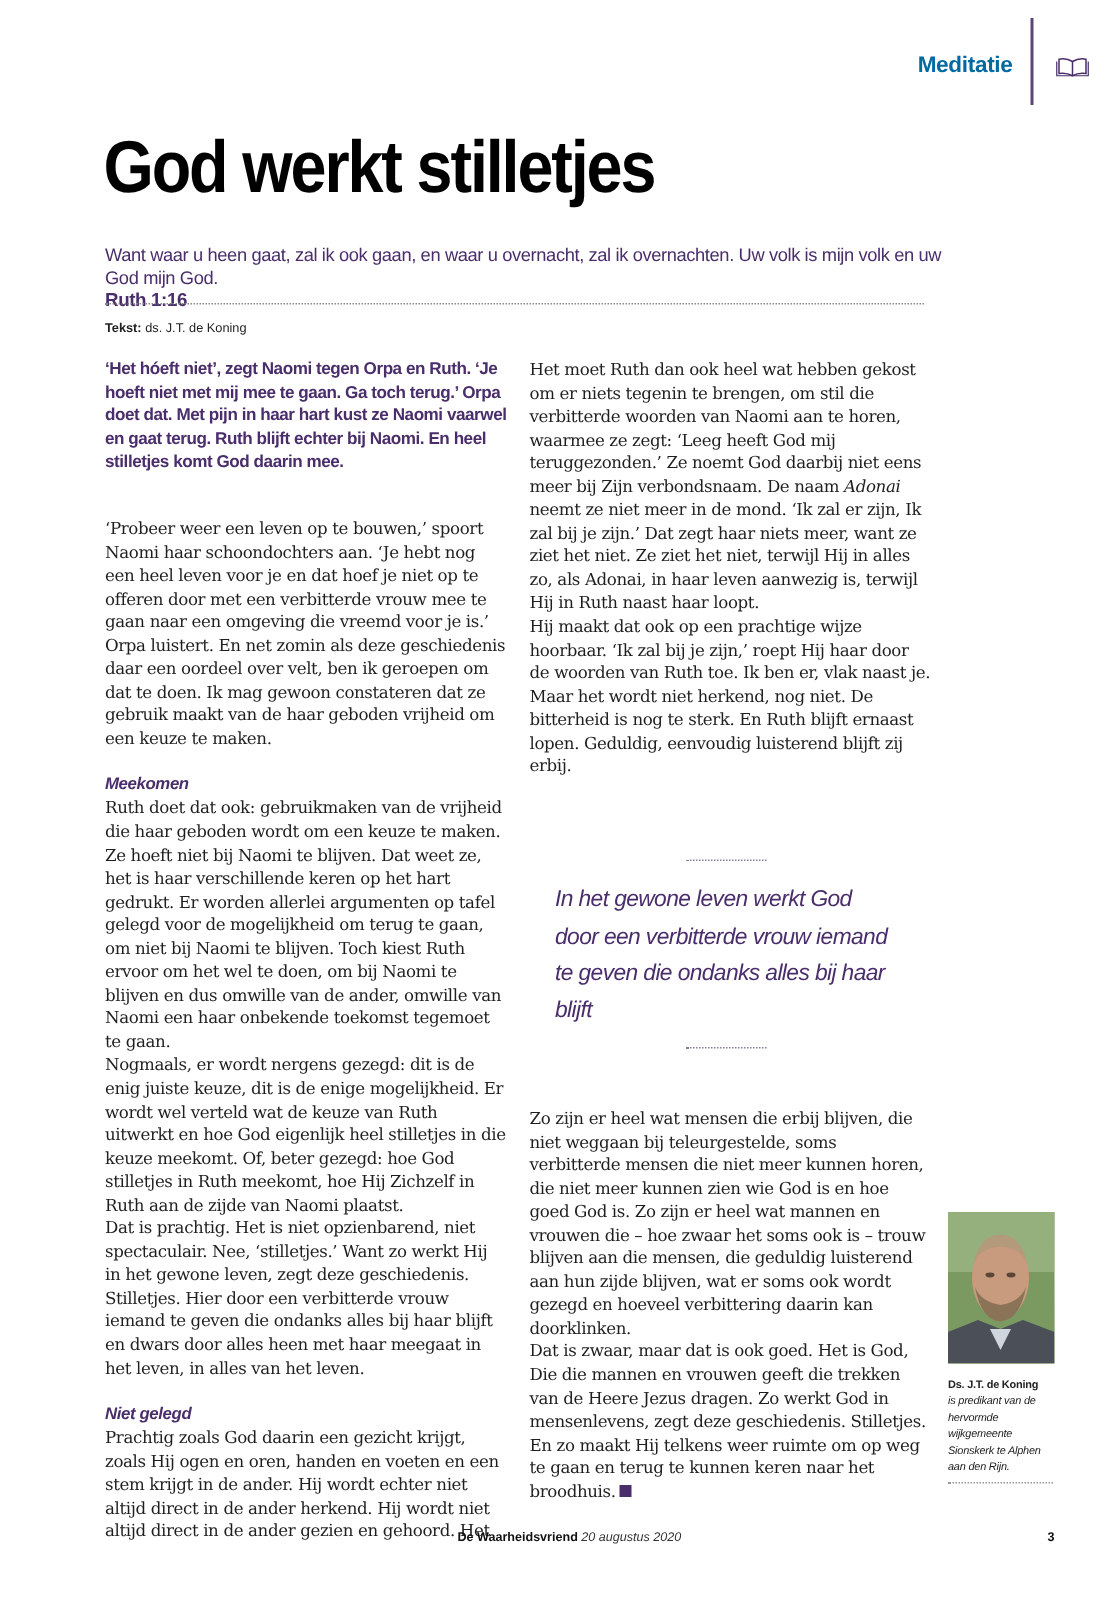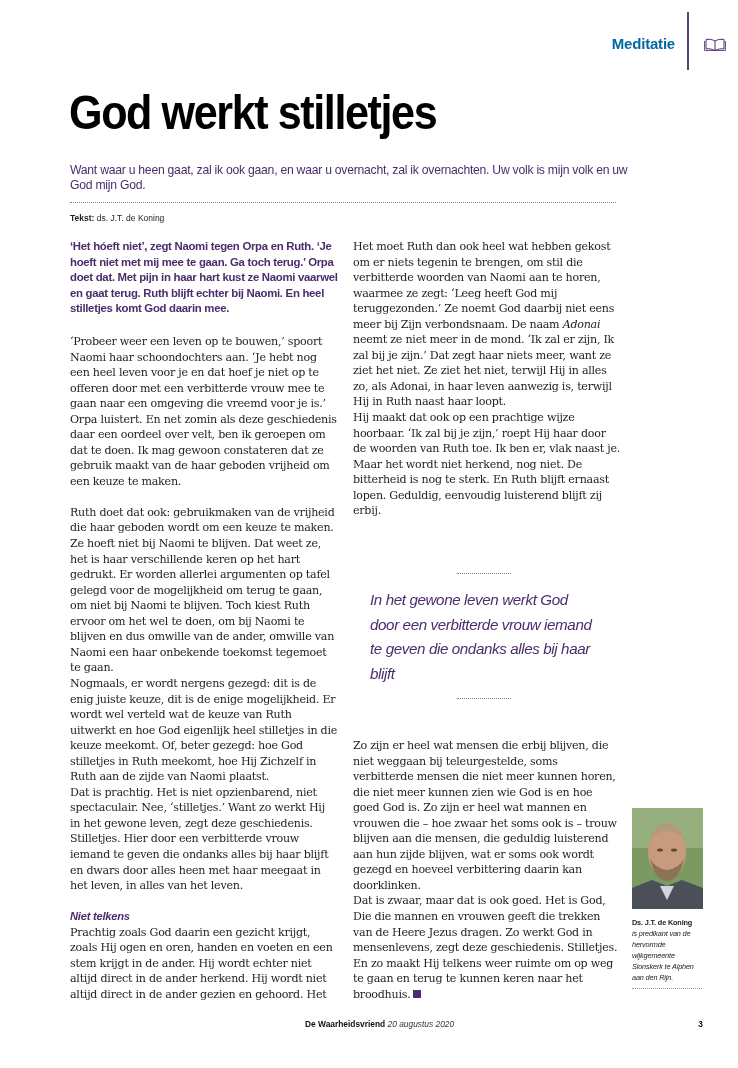--- a/index.html
+++ b/index.html
@@ -49,21 +49,21 @@
       position: absolute; top: 239px; width: 268px;
       font-size: 11.1px; line-height: 15.55px; color: #1e1e1e;
       letter-spacing: -0.25px;
     }
     .col-left { left: 70px; }
     .col-right { left: 353px; }
 
     .intro {
       font-family: "Liberation Sans", sans-serif; font-weight: bold;
       color: #4a2d6b; font-size: 11.4px; line-height: 15.6px; letter-spacing: -0.3px;
-      margin-bottom: 17px;
+      margin-bottom: 28px;
     }
     .para { margin: 0; }
     .gap { height: 15.5px; }
     .subhead {
       font-family: "Liberation Sans", sans-serif; font-weight: bold; font-style: italic;
       color: #4a2d6b; font-size: 11.2px; line-height: 15.5px;
     }
 
     .pullquote {
       position: absolute; left: 370px; top: 573px; width: 228px; 
@@ -119,38 +119,40 @@
     <path d="M11 3 C8 1.2 4.5 1 2 1.5 L2 11 C4.5 10.6 8 10.8 11 12.5 C14 10.8 17.5 10.6 20 11 L20 1.5 C17.5 1 14 1.2 11 3 Z" fill="none" stroke="#4a2d6b" stroke-width="1"></path>
     <line x1="11" y1="3" x2="11" y2="12.5" stroke="#4a2d6b" stroke-width="1"></line>
     <path d="M0.5 3 L0.5 12.5 L21.5 12.5 L21.5 3" fill="none" stroke="#4a2d6b" stroke-width="0.8"></path>
   </svg>
 </div>
 
 <h1 class="title">God werkt stilletjes</h1>
 
 <div class="verse">
   <span>Want waar u heen gaat, zal ik ook gaan, en waar u overnacht, zal ik overnachten. Uw volk is mijn volk en uw God mijn God.</span>
+  <span class="verse-ref">Ruth 1:16</span>
 </div>
 
 <div class="dotted-rule"></div>
 
 <div class="byline">
   <b>Tekst:</b>
   <span>ds. J.T. de Koning</span>
 </div>
 
 <div class="col col-left">
   <p class="intro">‘Het hóeft niet’, zegt Naomi tegen Orpa en Ruth. ‘Je hoeft niet met mij mee te gaan. Ga toch terug.’ Orpa doet dat. Met pijn in haar hart kust ze Naomi vaarwel en gaat terug. Ruth blijft echter bij Naomi. En heel stilletjes komt God daarin mee.</p>
   <p class="para">‘Probeer weer een leven op te bouwen,’ spoort Naomi haar schoondochters aan. ‘Je hebt nog een heel leven voor je en dat hoef je niet op te offeren door met een verbitterde vrouw mee te gaan naar een omgeving die vreemd voor je is.’ Orpa luistert. En net zomin als deze geschiedenis daar een oordeel over velt, ben ik geroepen om dat te doen. Ik mag gewoon constateren dat ze gebruik maakt van de haar geboden vrijheid om een keuze te maken.</p>
   <div class="gap"></div>
+  <div class="subhead">Meekomen</div>
   <p class="para">Ruth doet dat ook: gebruikmaken van de vrijheid die haar geboden wordt om een keuze te maken. Ze hoeft niet bij Naomi te blijven. Dat weet ze, het is haar verschillende keren op het hart gedrukt. Er worden allerlei argumenten op tafel gelegd voor de mogelijkheid om terug te gaan, om niet bij Naomi te blijven. Toch kiest Ruth ervoor om het wel te doen, om bij Naomi te blijven en dus omwille van de ander, omwille van Naomi een haar onbekende toekomst tegemoet te gaan.</p>
   <p class="para">Nogmaals, er wordt nergens gezegd: dit is de enig juiste keuze, dit is de enige mogelijkheid. Er wordt wel verteld wat de keuze van Ruth uitwerkt en hoe God eigenlijk heel stilletjes in die keuze meekomt. Of, beter gezegd: hoe God stilletjes in Ruth meekomt, hoe Hij Zichzelf in Ruth aan de zijde van Naomi plaatst.</p>
   <p class="para">Dat is prachtig. Het is niet opzienbarend, niet spectaculair. Nee, ‘stilletjes.’ Want zo werkt Hij in het gewone leven, zegt deze geschiedenis. Stilletjes. Hier door een verbitterde vrouw iemand te geven die ondanks alles bij haar blijft en dwars door alles heen met haar meegaat in het leven, in alles van het leven.</p>
   <div class="gap"></div>
-  <div class="subhead">Niet telkens</div>
+  <div class="subhead">Niet gelegd</div>
   <p class="para" id="p5" style="height: 78px; overflow: hidden;">Prachtig zoals God daarin een gezicht krijgt, zoals Hij ogen en oren, handen en voeten en een stem krijgt in de ander. Hij wordt echter niet altijd direct in de ander herkend. Hij wordt niet altijd direct in de ander gezien en gehoord. Het verdriet en de ver-</p>
 </div>
 
 <div class="col col-right">
   <p class="para"><span>Het moet Ruth dan ook heel wat hebben gekost om er niets tegenin te brengen, om stil die verbitterde woorden van Naomi aan te horen, waarmee ze zegt: ‘Leeg heeft God mij teruggezonden.’ Ze noemt God daarbij niet eens meer bij Zijn verbondsnaam. De naam </span><em>Adonai</em><span> neemt ze niet meer in de mond. ‘Ik zal er zijn, Ik zal bij je zijn.’ Dat zegt haar niets meer, want ze ziet het niet. Ze ziet het niet, terwijl Hij in alles zo, als Adonai, in haar leven aanwezig is, terwijl Hij in Ruth naast haar loopt.</span></p>
   <p class="para">Hij maakt dat ook op een prachtige wijze hoorbaar. ‘Ik zal bij je zijn,’ roept Hij haar door de woorden van Ruth toe. Ik ben er, vlak naast je. Maar het wordt niet herkend, nog niet. De bitterheid is nog te sterk. En Ruth blijft ernaast lopen. Geduldig, eenvoudig luisterend blijft zij erbij.</p>
 </div>
 
 <div class="pullquote">
   <span class="pq-dots"></span>

